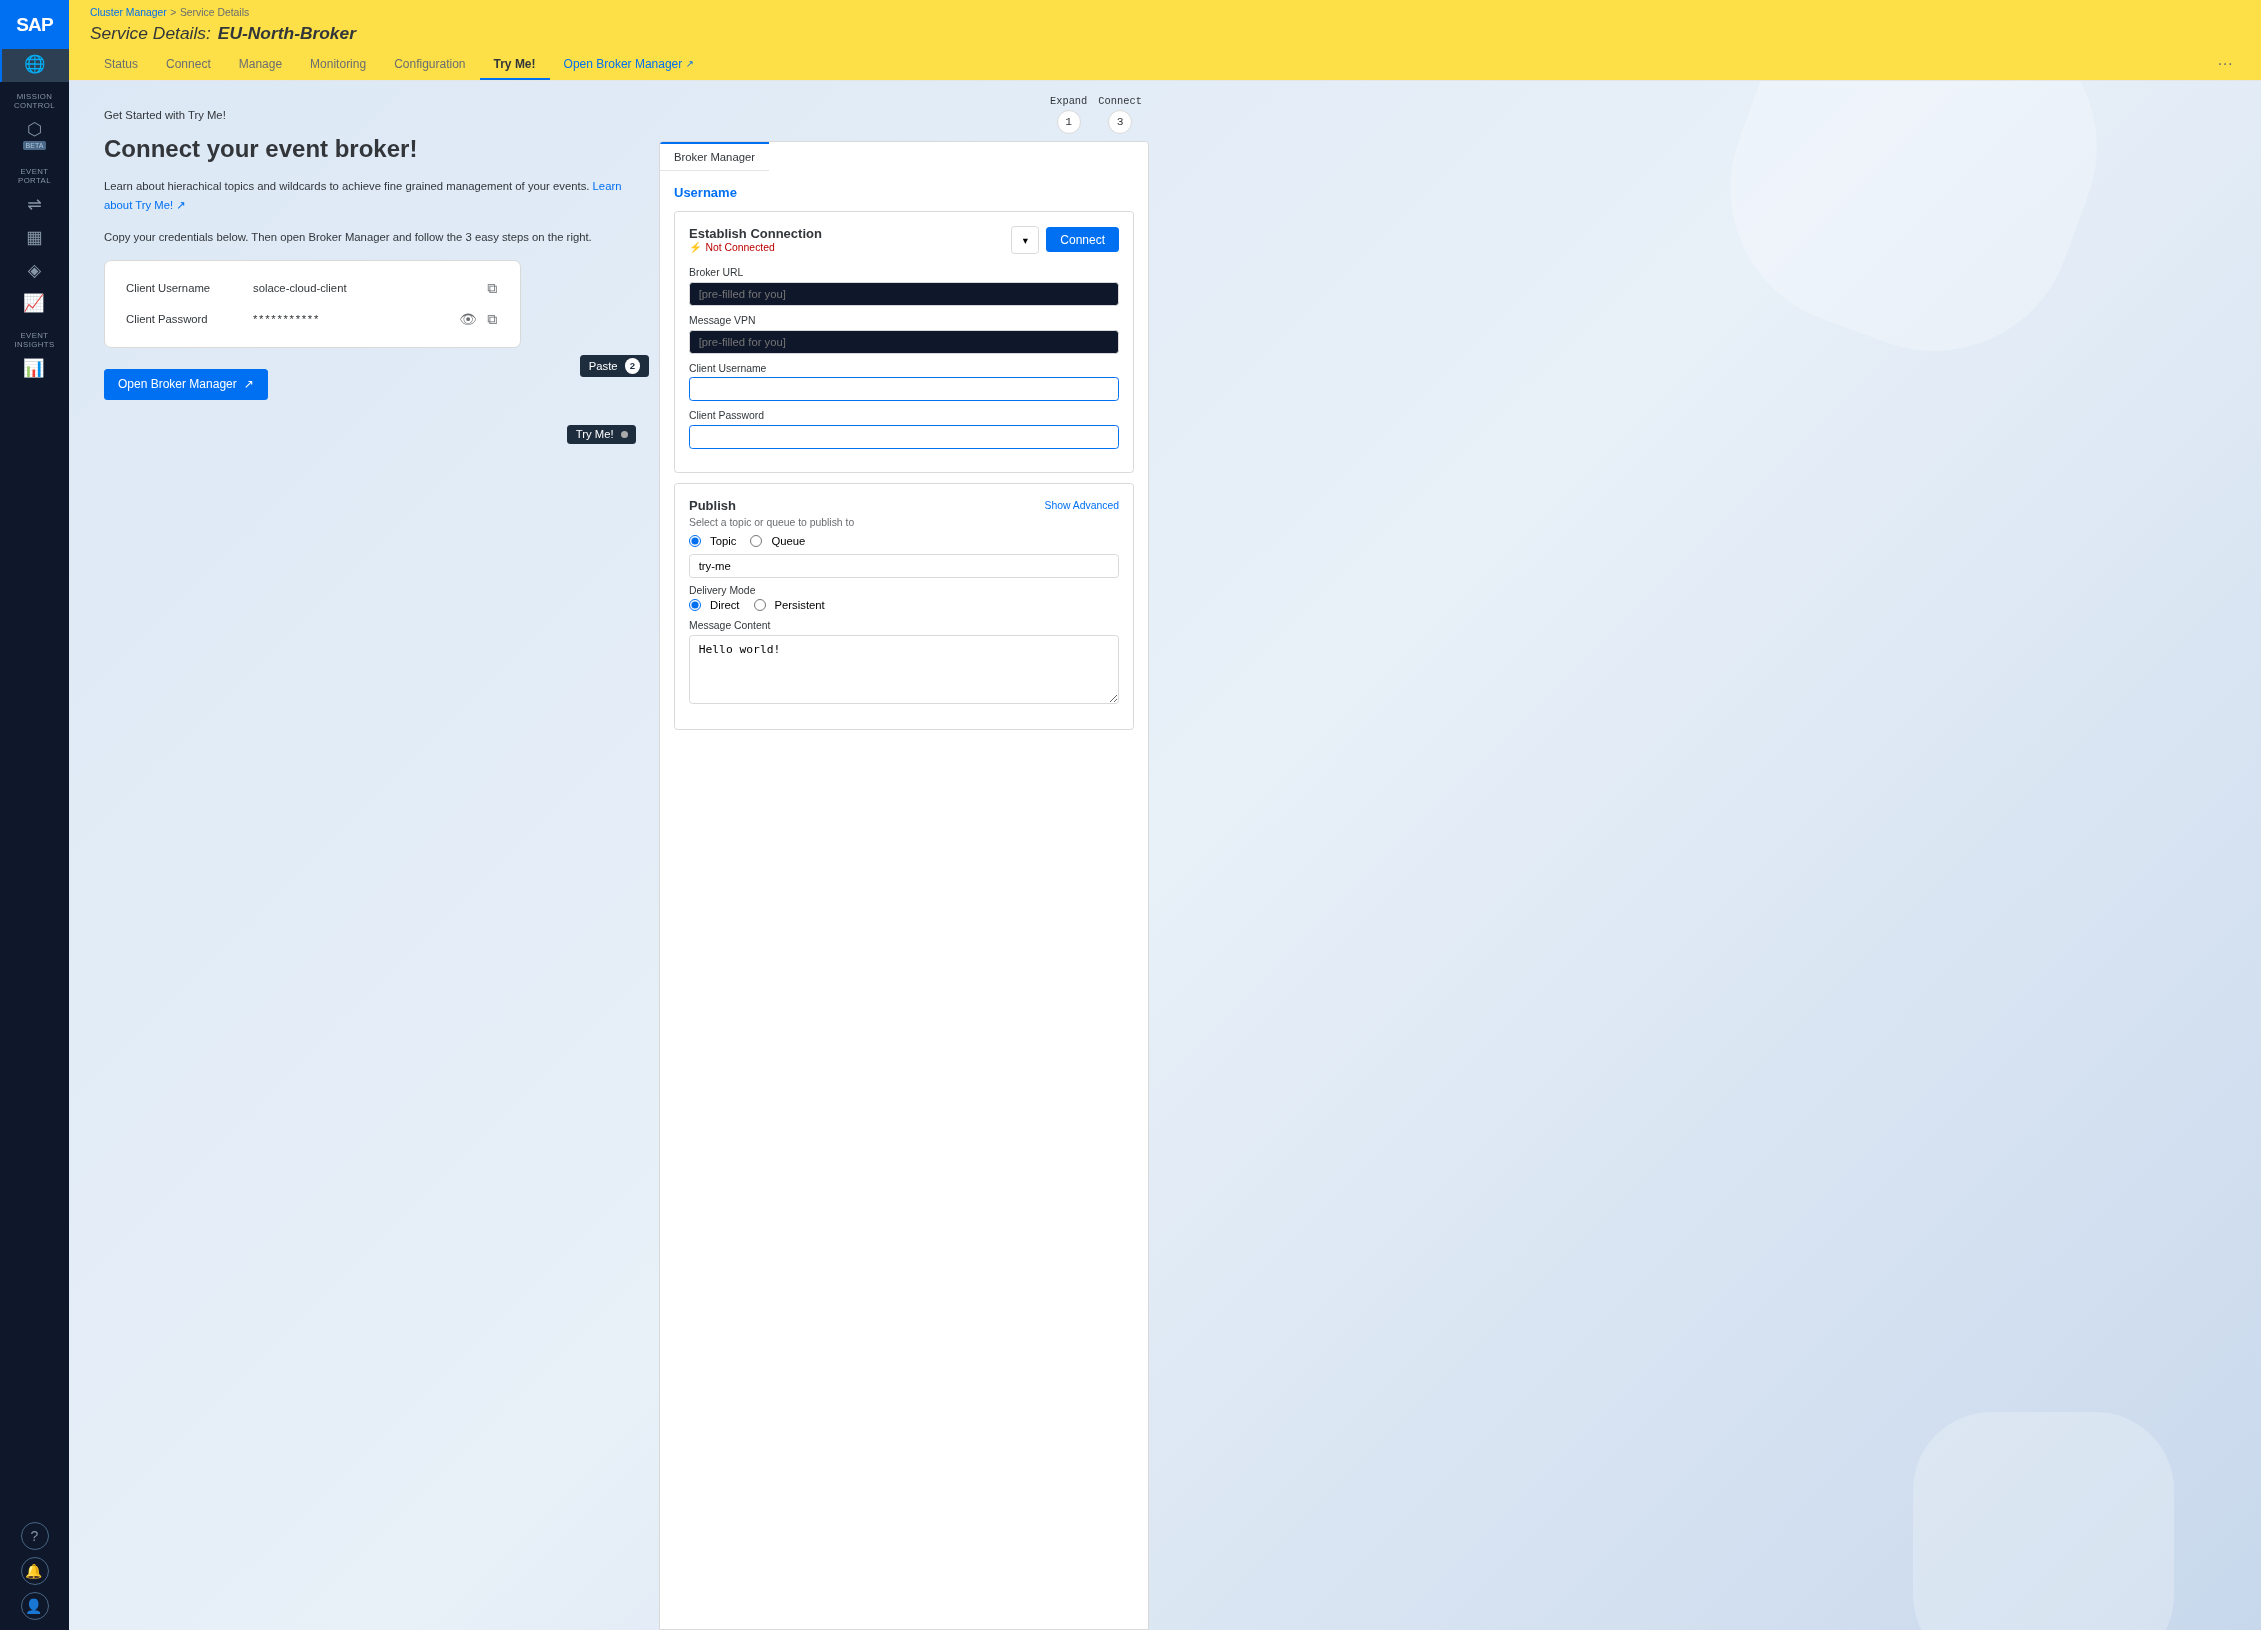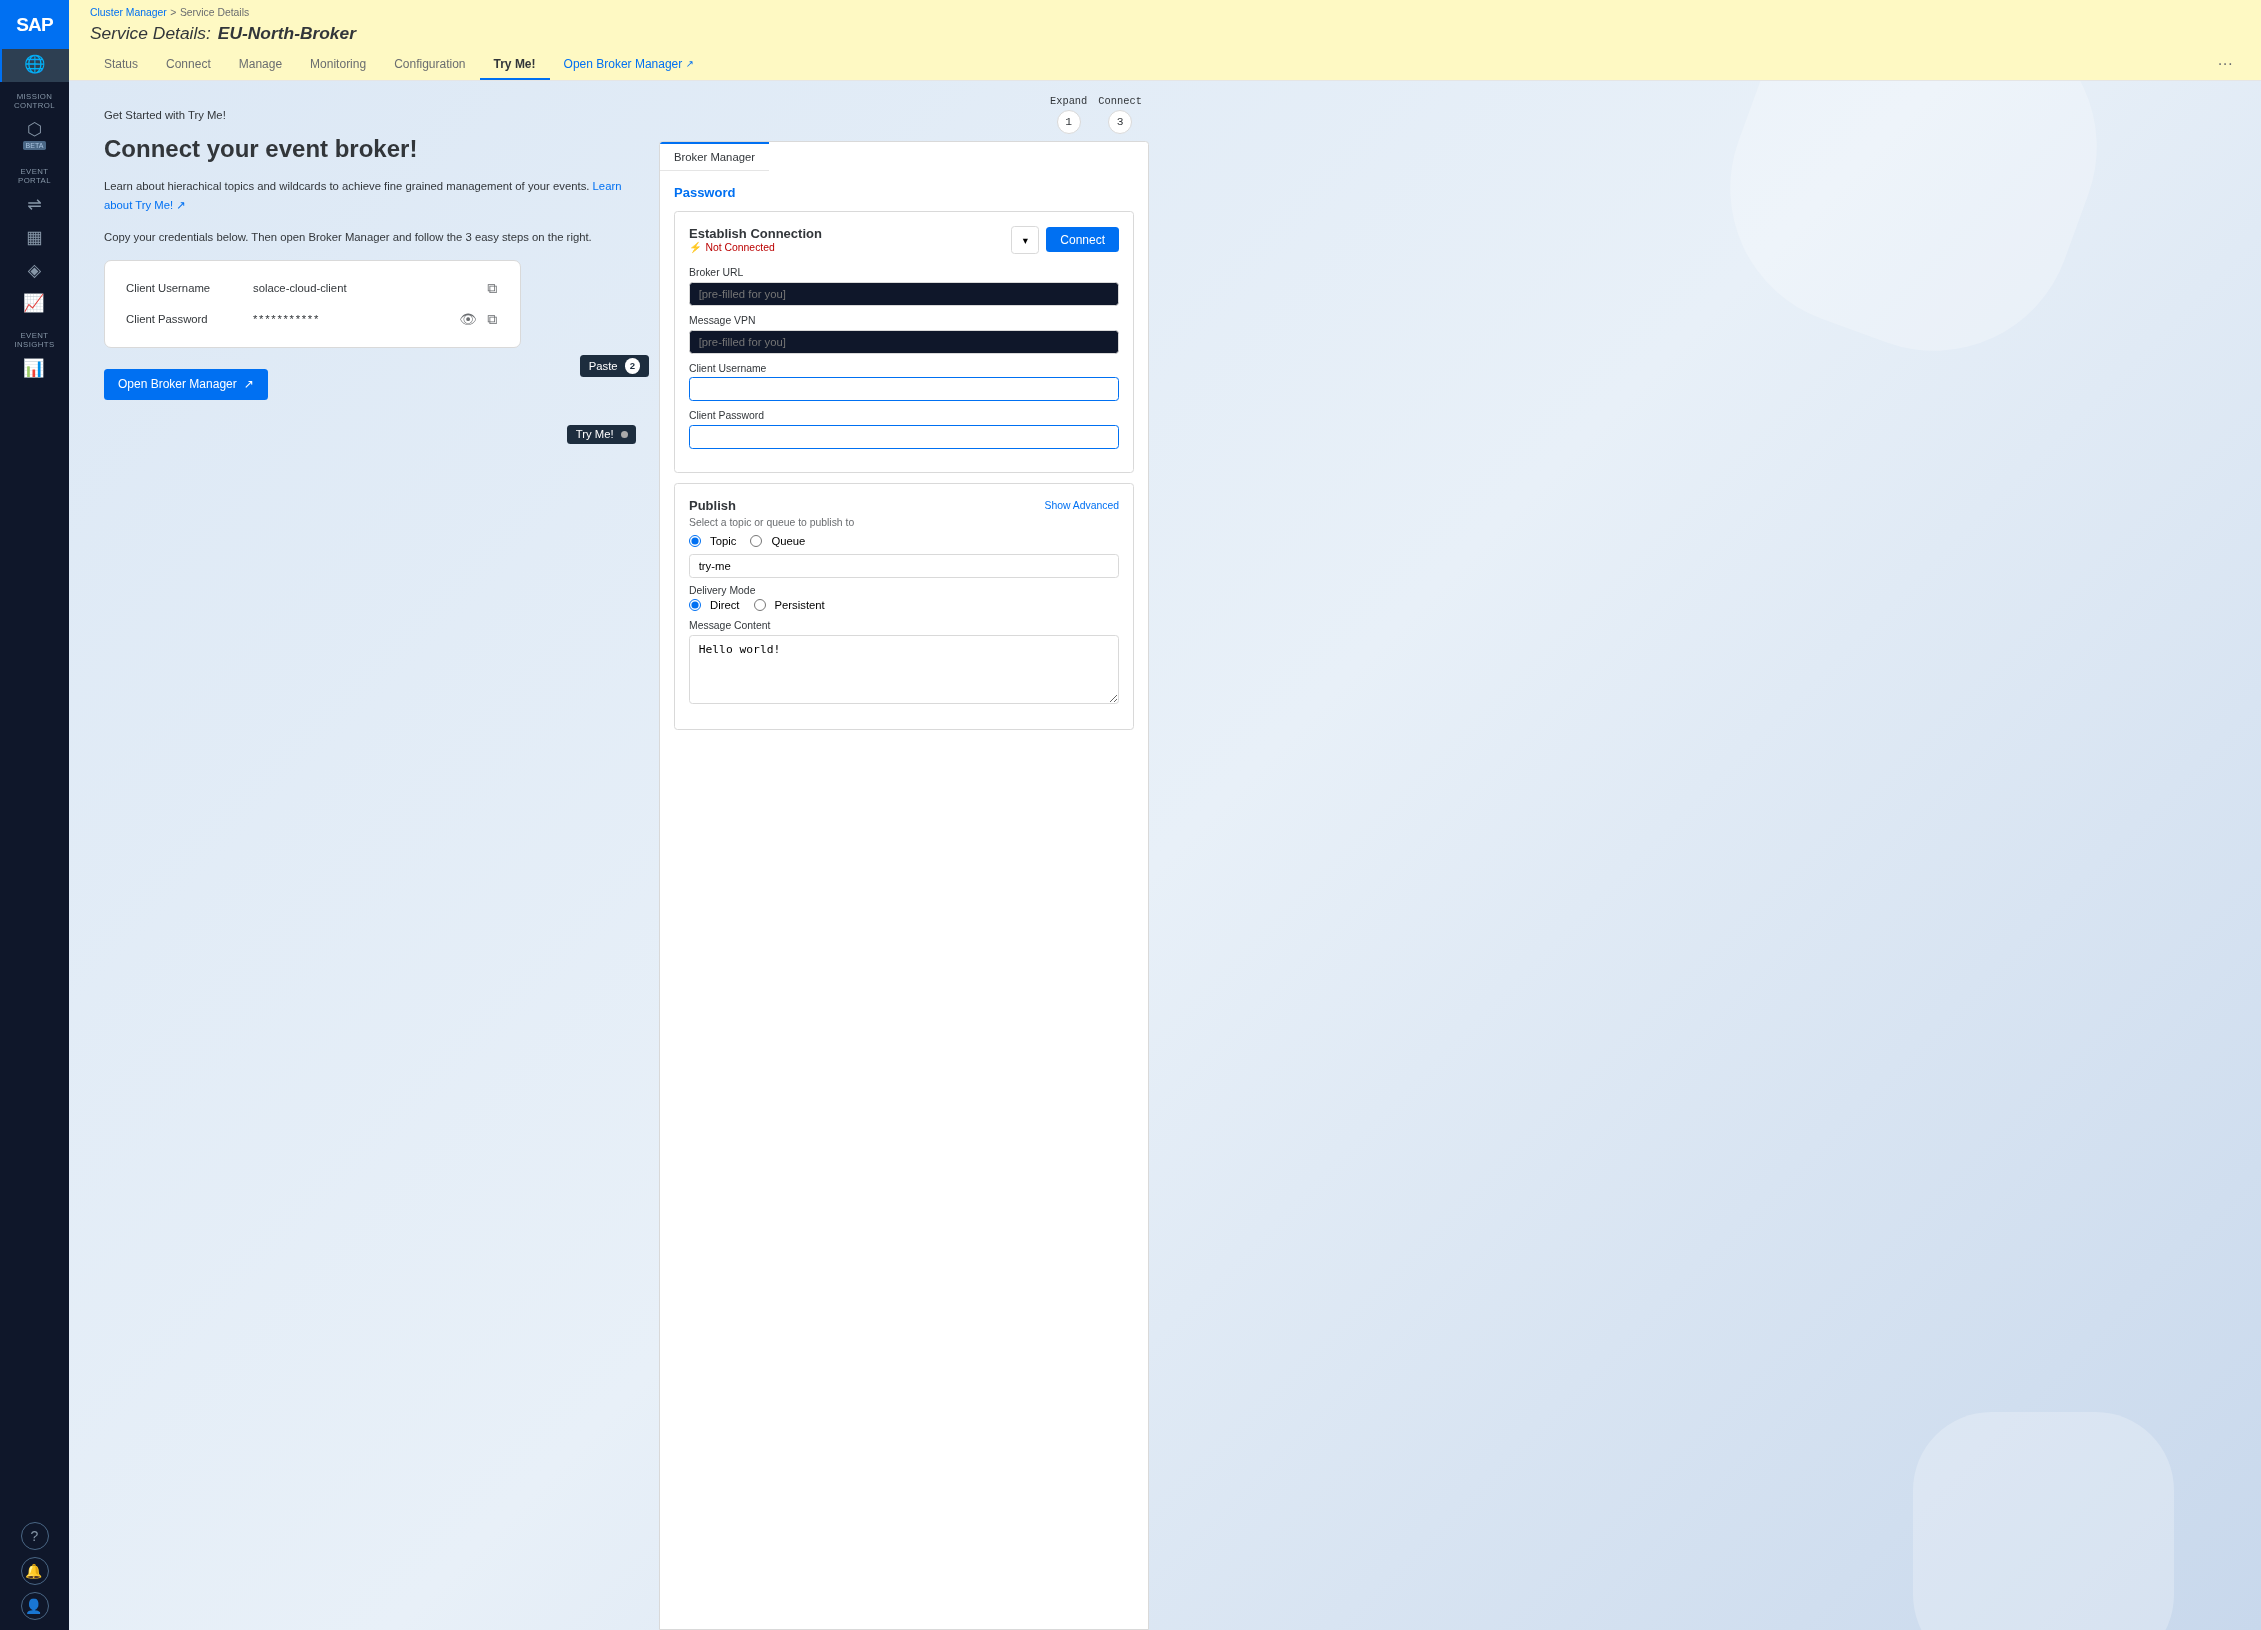--- a/index.html
+++ b/index.html
@@ -94,21 +94,21 @@
     
     .main {
       flex: 1;
       display: flex;
       flex-direction: column;
       overflow: hidden;
     }
 
     
     .header {
-      background: #fef9c3;
+      background: #fde047;
       border-bottom: 0.9px solid #e5e5e5;
       padding: 0 21px;
       flex-shrink: 0;
     }
     .breadcrumb {
       font-size: 10.4px;
       color: #0070f2;
       padding-top: 7px;
       display: flex;
       align-items: center;
@@ -680,21 +680,21 @@
         </div>
         <div class="step-group">
           <span class="step-label">Connect</span>
           <div class="step-number">3</div>
         </div>
       </div>
 
       <div class="broker-card">
         <div class="broker-card-tab">Broker Manager</div>
         <div class="broker-card-inner">
-          <div class="publisher-label">Password</div>
+          <div class="publisher-label">Username</div>
 
           <div class="establish-section">
             <div class="establish-header">
               <div>
                 <div class="establish-title">Establish Connection</div>
                 <div class="not-connected">
                   <span>⚡</span>
                   <span>Not Connected</span>
                 </div>
               </div>

